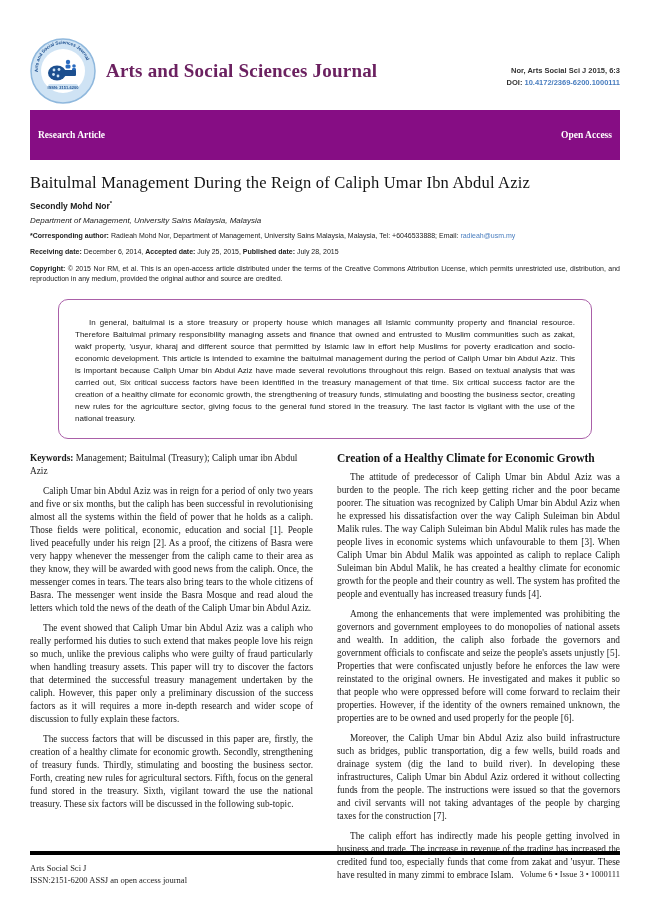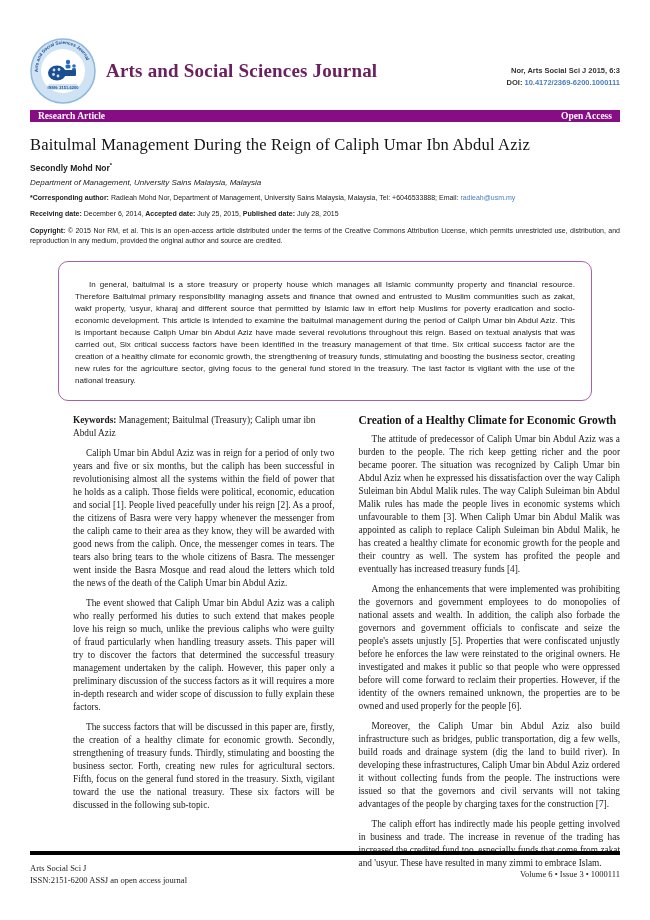--- a/index.html
+++ b/index.html
@@ -49,21 +49,21 @@
   .type-bar {
     margin-top:6px;
     background:#860d84;
     color:#ffffff;
     display:flex;
     justify-content:space-between;
     align-items:center;
     font-family:"Liberation Serif", serif;
     font-weight:bold;
     font-size:9.5px;
-    padding:1px 8px;
+    padding:20px 8px;
   }
 
   
   .article-title {
     font-size:16.5px;
     font-weight:normal;
     color:#141414;
     margin:13px 0 0 0;
     letter-spacing:0.2px;
   }
@@ -91,21 +91,20 @@
     text-align:justify;
     text-indent:14px;
     color:#222;
   }
 
   
   .columns {
     display:flex;
     gap:24px;
     margin-top:13px;
-    margin-left:43px;
   }
   .col { width:288px; box-sizing:border-box; }
   .keywords { font-size:9.3px; line-height:1.4; text-align:left; }
   .keywords b { font-weight:bold; }
   .col h2 {
     font-size:11.5px;
     font-weight:bold;
     color:#141414;
     margin:14px 0 2px 0;
   }

